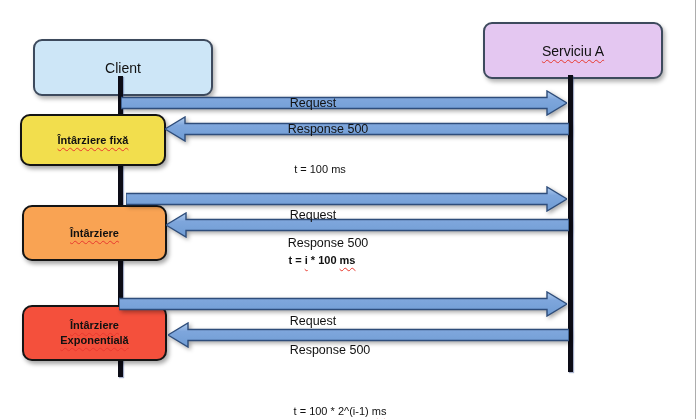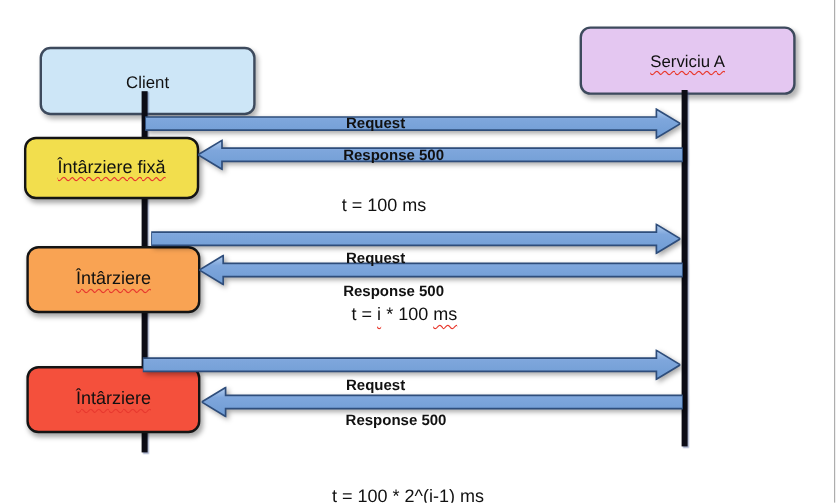--- a/index.html
+++ b/index.html
@@ -22,35 +22,36 @@
   .lifeline{
     position:absolute;width:4.5px;background:#0c0c16;
     box-shadow:1px 1px 1px rgba(60,80,140,0.45);
   }
   .lifeline.client{left:118px;top:76px;height:301px;}
   .lifeline.service{left:568px;top:75px;height:297px;}
   
   .strategy{
     position:absolute;border:2px solid #141414;border-radius:10px;
     display:flex;flex-direction:column;align-items:center;justify-content:center;
-    font-size:15px;line-height:1.35;text-align:center;
+    font-size:11px;line-height:1.35;text-align:center;
     box-shadow:2px 3px 4px rgba(0,0,0,0.35);
+    font-weight:bold;
   }
   .strategy.fixed{left:20px;top:114px;width:142px;height:48px;background:#f2de4d;}
   .strategy.incremental{left:22px;top:205px;width:141px;height:52px;background:#f9a353;}
   .strategy.exponential{left:22px;top:305px;width:141px;height:52px;background:#f4503c;}
   
   .arrow{position:absolute;height:26px;filter:drop-shadow(2px 2px 2px rgba(0,0,0,0.35));}
   .arrow svg{display:block;}
   
   .lbl{
-    position:absolute;font-size:12.5px;text-align:center;white-space:nowrap;font-weight:bold;
+    position:absolute;font-size:12.5px;text-align:center;white-space:nowrap;
   }
   .delay{
-    position:absolute;font-size:15px;text-align:center;white-space:nowrap;
+    position:absolute;font-size:11px;text-align:center;white-space:nowrap;
   }
   .sq{
     text-decoration-line:underline;text-decoration-style:wavy;
     text-decoration-color:#e8392e;text-decoration-thickness:1px;
     text-underline-offset:3px;
     text-align:center;
   }
 </style>
 </head>
 <body>
@@ -78,20 +79,21 @@
 <div class="lifeline service"></div>
 
 <div class="strategy fixed">
   <span class="sq">Întârziere fixă</span>
 </div>
 <div class="strategy incremental">
   <span class="sq">Întârziere</span>
 </div>
 <div class="strategy exponential">
   <span class="sq">Întârziere</span>
+  <span class="sq">Exponentială</span>
 </div>
 
 <div class="arrow" style="left:121px;top:90px;width:446px;">
   <svg width="446" height="26" viewBox="0 0 446 26">
     <polygon points="0,7.5 426,7.5 426,1 446,13 426,25 426,18.5 0,18.5" fill="url(#arrowFill)" stroke="#2e4d7b" stroke-width="1.4"></polygon>
   </svg>
 </div>
 <div class="arrow" style="left:165px;top:116px;width:404px;">
   <svg width="404" height="26" viewBox="0 0 404 26">
     <polygon points="0,13 20,1 20,7.5 404,7.5 404,18.5 20,18.5 20,25" fill="url(#arrowFill)" stroke="#2e4d7b" stroke-width="1.4"></polygon>
@@ -108,21 +110,21 @@
     <polygon points="0,7.5 421,7.5 421,1 441,13 421,25 421,18.5 0,18.5" fill="url(#arrowFill)" stroke="#2e4d7b" stroke-width="1.4"></polygon>
   </svg>
 </div>
 <div class="arrow" style="left:166px;top:212px;width:403px;">
   <svg width="403" height="26" viewBox="0 0 403 26">
     <polygon points="0,13 20,1 20,7.5 403,7.5 403,18.5 20,18.5 20,25" fill="url(#arrowFill)" stroke="#2e4d7b" stroke-width="1.4"></polygon>
   </svg>
 </div>
 <div class="lbl" style="left:238px;top:208px;width:150px;">Request</div>
 <div class="lbl" style="left:253px;top:236px;width:150px;">Response 500</div>
-<div class="delay" style="left:262px;top:254px;width:150px;">
+<div class="delay" style="left:247px;top:254px;width:150px;font-weight:bold;">
   <span>t = </span><span class="sq">i</span><span> * 100 </span><span class="sq">ms</span>
 </div>
 
 <div class="arrow" style="left:119px;top:291px;width:448px;">
   <svg width="448" height="26" viewBox="0 0 448 26">
     <polygon points="0,7.5 428,7.5 428,1 448,13 428,25 428,18.5 0,18.5" fill="url(#arrowFill)" stroke="#2e4d7b" stroke-width="1.4"></polygon>
   </svg>
 </div>
 <div class="arrow" style="left:168px;top:322px;width:401px;">
   <svg width="401" height="26" viewBox="0 0 401 26">

